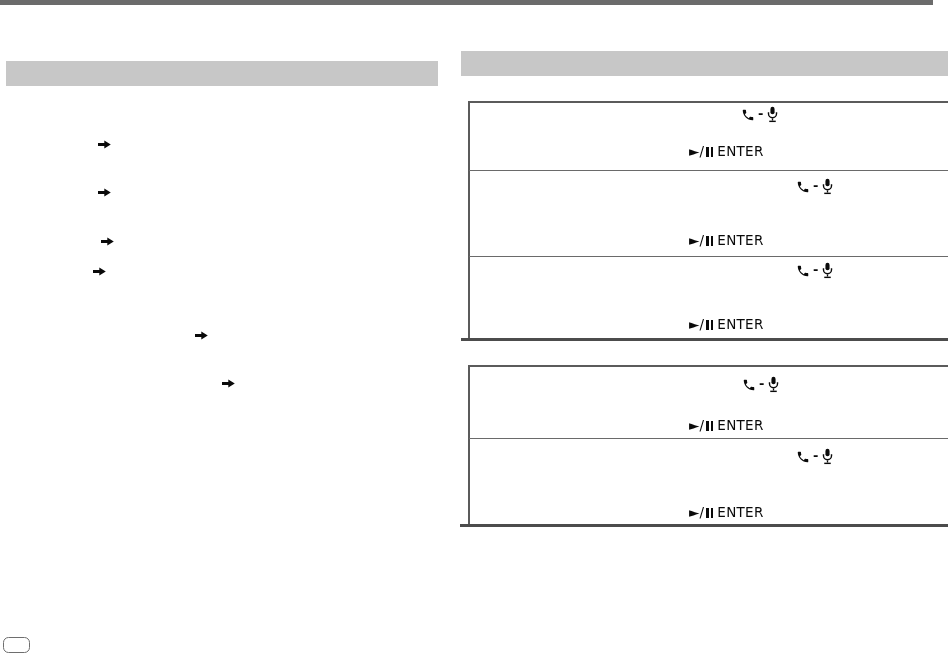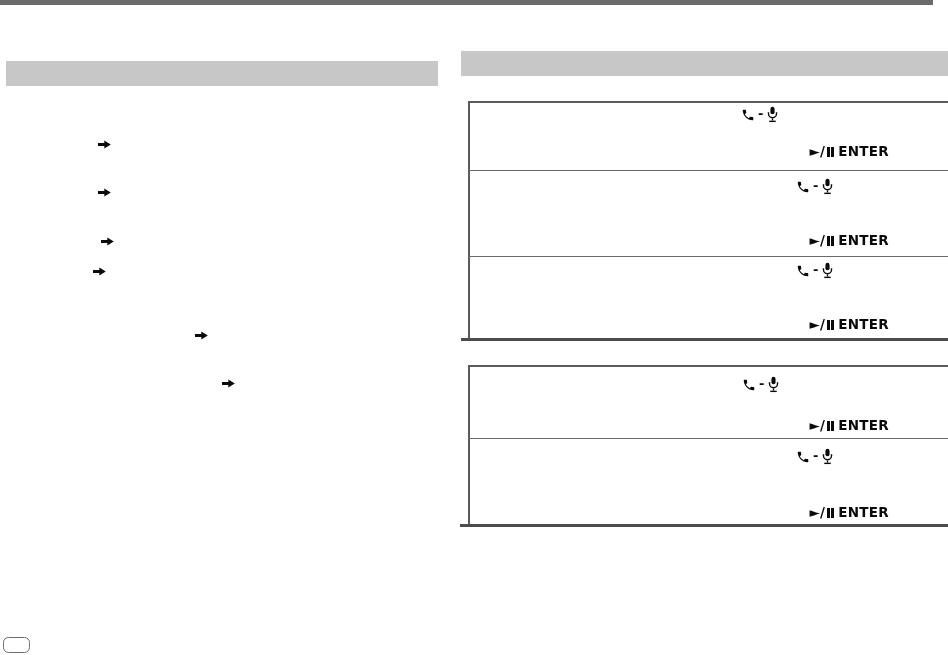--- a/index.html
+++ b/index.html
@@ -3,22 +3,22 @@
 <meta charset="utf-8">
 <style>
   html,body{margin:0;padding:0;background:#fff;}
   .page{position:relative;width:948px;height:655px;background:#ffffff;overflow:hidden;
         font-family:"DejaVu Sans","Liberation Sans",sans-serif;color:#0a0a0a;}
   .rule{position:absolute;}
   .headerbar{position:absolute;height:25px;}
   .arrow{position:absolute;width:13px;height:9px;}
   .iconpair{position:absolute;display:flex;align-items:center;gap:3px;height:17px;}
   .iconpair .sep{font-weight:bold;font-size:13px;line-height:17px;transform:translateY(-1.5px);}
-  .enterlabel{position:absolute;left:689px;width:200px;text-align:right;white-space:nowrap;
-              font-size:13.5px;font-weight:bold;line-height:16px;letter-spacing:.2px;}
+  .enterlabel{position:absolute;left:689px;width:200px;text-align:left;white-space:nowrap;
+              font-size:13.5px;font-weight:normal;line-height:16px;letter-spacing:.2px;}
   .enterlabel .bars{display:inline-block;margin-right:4px;}
   .enterlabel .bars i{display:inline-block;width:2.8px;height:9.5px;background:#0a0a0a;
                       margin-left:1.7px;vertical-align:-.5px;}
   .enterlabel .ent{letter-spacing:.3px;}
   .pagebox{position:absolute;left:3px;top:637px;width:25px;height:14px;
            border:1.7px solid #6e6e6e;border-radius:5.5px;background:#fff;}
   .vline,.hline{position:absolute;}
 </style>
 </head>
 <body>

